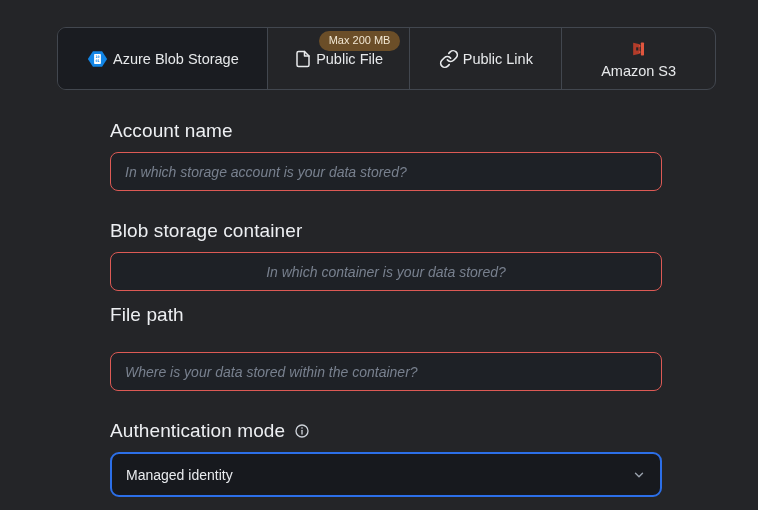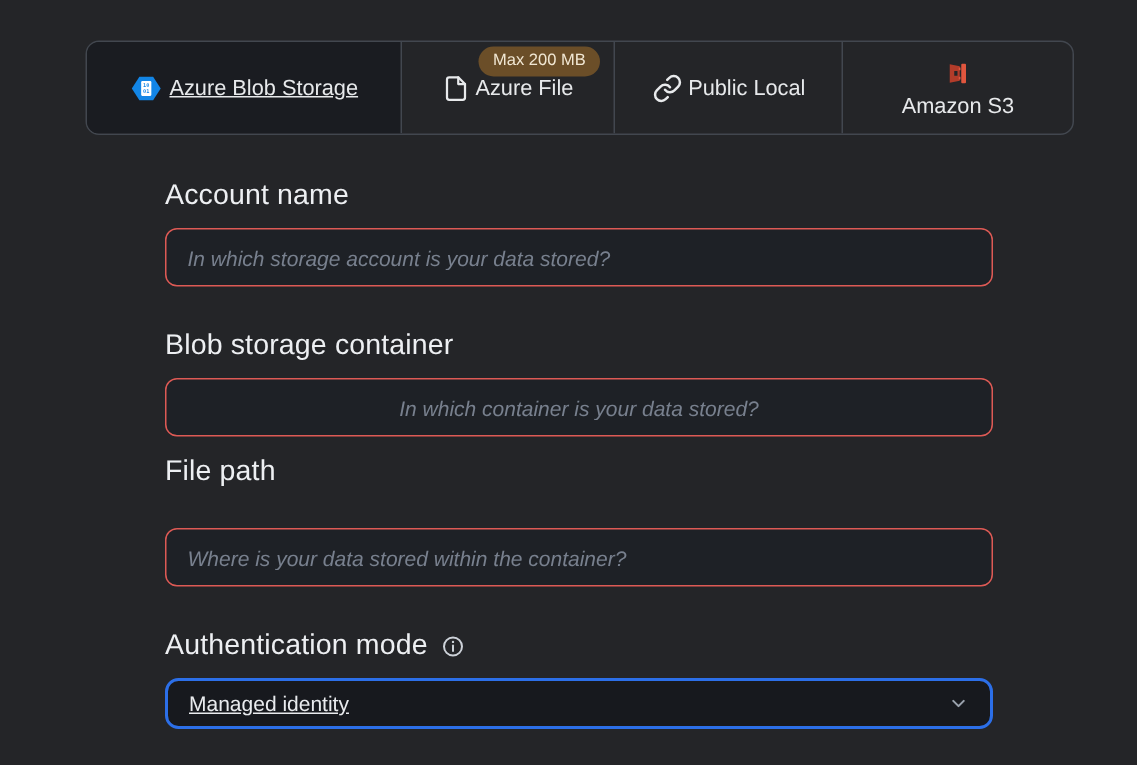--- a/index.html
+++ b/index.html
@@ -25,21 +25,21 @@
     position: relative;
     display: flex; align-items: center; justify-content: center;
     gap: 4px;
     color: #e7e9eb;
     font-size: 14.5px;
     cursor: pointer;
     border-right: 1px solid #42474f;
   }
   .tab:last-child { border-right: none; flex-direction: column; }
   .tab.selected { background: #1a1c21; }
-  .tab-azure { width: 210px; text-decoration: underline; }
+  .tab-azure { width: 210px; }
   .tab-local { width: 143px; }
   .tab-link  { width: 152px; }
   .tab-s3    { width: 153px; }
   .tab-label { white-space: nowrap; }
 
   .badge {
     position: absolute;
     left: 51px; top: 3px;
     background: #6b4e28;
     color: #f1e7d3;
@@ -82,30 +82,29 @@
     color: #78808e;
     font-style: italic;
     opacity: 1;
   }
   .inp-1 { top: 152px; }
   .inp-2 { top: 252px; text-align: center; }
   .inp-3 { top: 352px; }
 
   .select {
     position: absolute; left: 110px; top: 452px;
-    width: 552px; height: 34px;
+    width: 552px; height: 45px;
     background: #17191e;
     border: 2px solid #2c6fe8;
     border-radius: 9px;
     display: flex; align-items: center;
     padding: 0 14px;
     color: #e9ebee;
     font-size: 14px;
     cursor: pointer;
-    text-decoration: underline;
   }
   .select .chevron { margin-left: auto; display: inline-flex; }
 </style>
 </head>
 <body>
 
 <div class="stage">
 
   <div class="tabbar">
 
@@ -122,31 +121,31 @@
     </div>
 
     <div class="tab tab-local">
       <span class="badge">Max 200 MB</span>
       <span class="icon">
         <svg width="18" height="20" viewBox="0 0 24 24" fill="none" stroke="#e8eaec" stroke-width="2" stroke-linecap="round" stroke-linejoin="round">
           <path d="M14 2H6a2 2 0 0 0-2 2v16a2 2 0 0 0 2 2h12a2 2 0 0 0 2-2V8z"></path>
           <polyline points="14 2 14 8 20 8"></polyline>
         </svg>
       </span>
-      <span class="tab-label">Azure File</span>
+      <span class="tab-label">Public File</span>
     </div>
 
     <div class="tab tab-link">
       <span class="icon">
         <svg width="20" height="20" viewBox="0 0 24 24" fill="none" stroke="#e8eaec" stroke-width="2" stroke-linecap="round" stroke-linejoin="round">
           <path d="M10 13a5 5 0 0 0 7.54.54l3-3a5 5 0 0 0-7.07-7.07l-1.72 1.71"></path>
           <path d="M14 11a5 5 0 0 0-7.54-.54l-3 3a5 5 0 0 0 7.07 7.07l1.71-1.71"></path>
         </svg>
       </span>
-      <span class="tab-label">Public Local</span>
+      <span class="tab-label">Public Link</span>
     </div>
 
     <div class="tab tab-s3">
       <span class="icon">
         <svg width="20" height="20" viewBox="0 0 24 24">
           <path d="M5 4.6 L13 6.2 V17.8 L5 19.4 Z" fill="#b23c2a"></path>
           <rect x="8.6" y="10" width="2.6" height="3.8" fill="#242528"></rect>
           <rect x="14.2" y="4.2" width="3.8" height="15.6" rx="0.8" fill="#e0563e"></rect>
           <rect x="12.2" y="7.2" width="1.4" height="2.2" fill="#e0563e"></rect>
           <rect x="12.2" y="14.6" width="1.4" height="2.2" fill="#e0563e"></rect>

